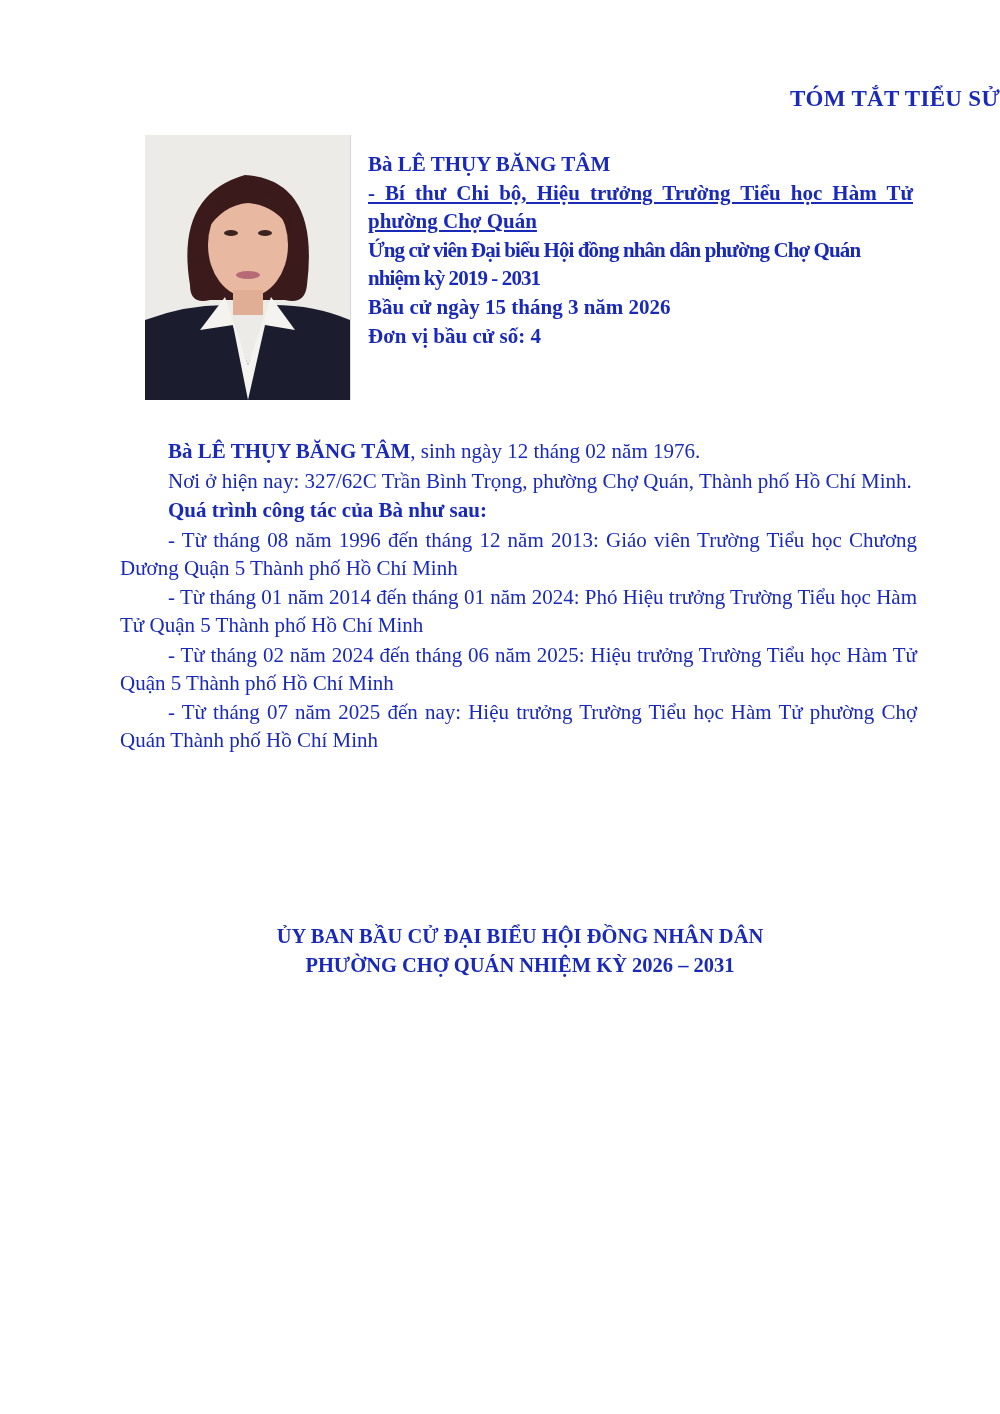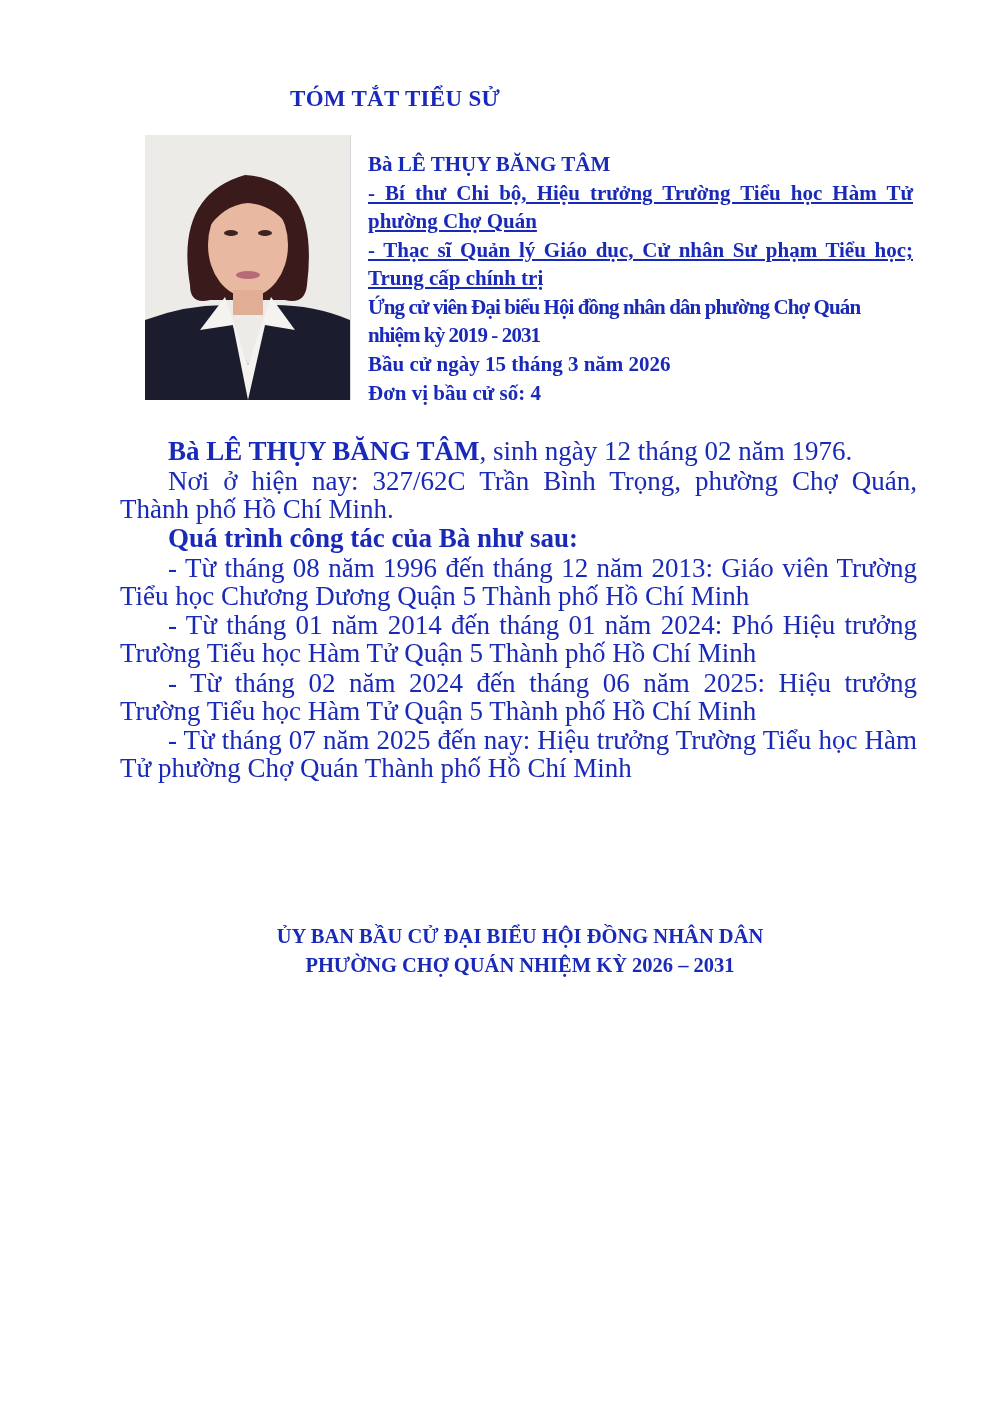--- a/index.html
+++ b/index.html
@@ -1,28 +1,28 @@
 <!DOCTYPE html>
 <html><head>
 <meta charset="utf-8">
 <style>
   html, body { margin:0; padding:0; background:#ffffff; }
   body { width:1000px; height:1414px; position:relative; overflow:hidden;
          font-family:"Liberation Serif", "DejaVu Serif", serif; color:#1a2ab8; }
-  .title { position:absolute; left:0; width:1000px; top:86px; text-align:left;
+  .title { position:absolute; left:0; width:1000px; top:86px; text-align:right;
            font-size:23px; font-weight:bold; letter-spacing:0.3px; padding-left:290px; box-sizing:border-box; }
   .photo { position:absolute; left:145px; top:135px; width:205px; height:265px;
            background:#ecebe7; overflow:hidden; border-right:1px solid #d6d9de; }
   .photo svg { width:100%; height:100%; display:block; }
   .header-info { position:absolute; left:368px; top:150px; width:545px;
                  font-size:21px; font-weight:bold; line-height:28px; }
   .header-info div { margin-bottom:1px; }
   .header-info .cand { letter-spacing:-0.9px; }
   .header-info .justify { text-align:justify; text-align-last:left;text-decoration:underline; }
-  .body { position:absolute; left:120px; top:437px; width:797px; font-size:27px;
+  .body { position:absolute; left:120px; top:437px; width:797px; font-size:21px;
           line-height:28px; text-align:justify; }
   .body p { margin:0 0 1.5px 0; text-indent:48px; }
   .body b { font-weight:bold; }
   .footer { position:absolute; left:0; width:1040px; top:922px; text-align:center;
             font-size:20.5px; font-weight:bold; line-height:29px; }
 </style>
 </head>
 <body>
 
 <div class="title">TÓM TẮT TIỂU SỬ</div>
@@ -38,21 +38,20 @@
     <ellipse cx="103" cy="140" rx="12" ry="4" fill="#b56a75"></ellipse>
     <rect x="88" y="155" width="30" height="25" fill="#e0ad95"></rect>
     <path d="M0 265 L0 185 Q40 170 80 170 L103 230 L128 170 Q170 170 205 185 L205 265Z" fill="#1b1d2e"></path>
     <path d="M80 162 L103 230 L126 162 L150 195 L120 190 L103 265 L88 190 L55 195Z" fill="#f4f3f0"></path>
   </svg>
 </div>
 
 <div class="header-info">
   <div>Bà LÊ THỤY BĂNG TÂM</div>
   <div class="justify">- Bí thư Chi bộ, Hiệu trưởng Trường Tiểu học Hàm Tử phường Chợ Quán</div>
-  <div class="justify">- Thạc sĩ Quản lý Giáo dục, Cử nhân Sư phạm Tiểu học; Trung cấp chính trị</div>
   <div class="cand">Ứng cử viên Đại biểu Hội đồng nhân dân phường Chợ Quán nhiệm kỳ 2019 - 2031</div>
   <div>Bầu cử ngày 15 tháng 3 năm 2026</div>
   <div>Đơn vị bầu cử số: 4</div>
 </div>
 
 <div class="body">
   <p><b>Bà LÊ THỤY BĂNG TÂM</b><span>, sinh ngày 12 tháng 02 năm 1976.</span></p>
   <p>Nơi ở hiện nay: 327/62C Trần Bình Trọng, phường Chợ Quán, Thành phố Hồ Chí Minh.</p>
   <p><b>Quá trình công tác của Bà như sau:</b></p>
   <p>- Từ tháng 08 năm 1996 đến tháng 12 năm 2013: Giáo viên Trường Tiểu học Chương Dương Quận 5 Thành phố Hồ Chí Minh</p>

